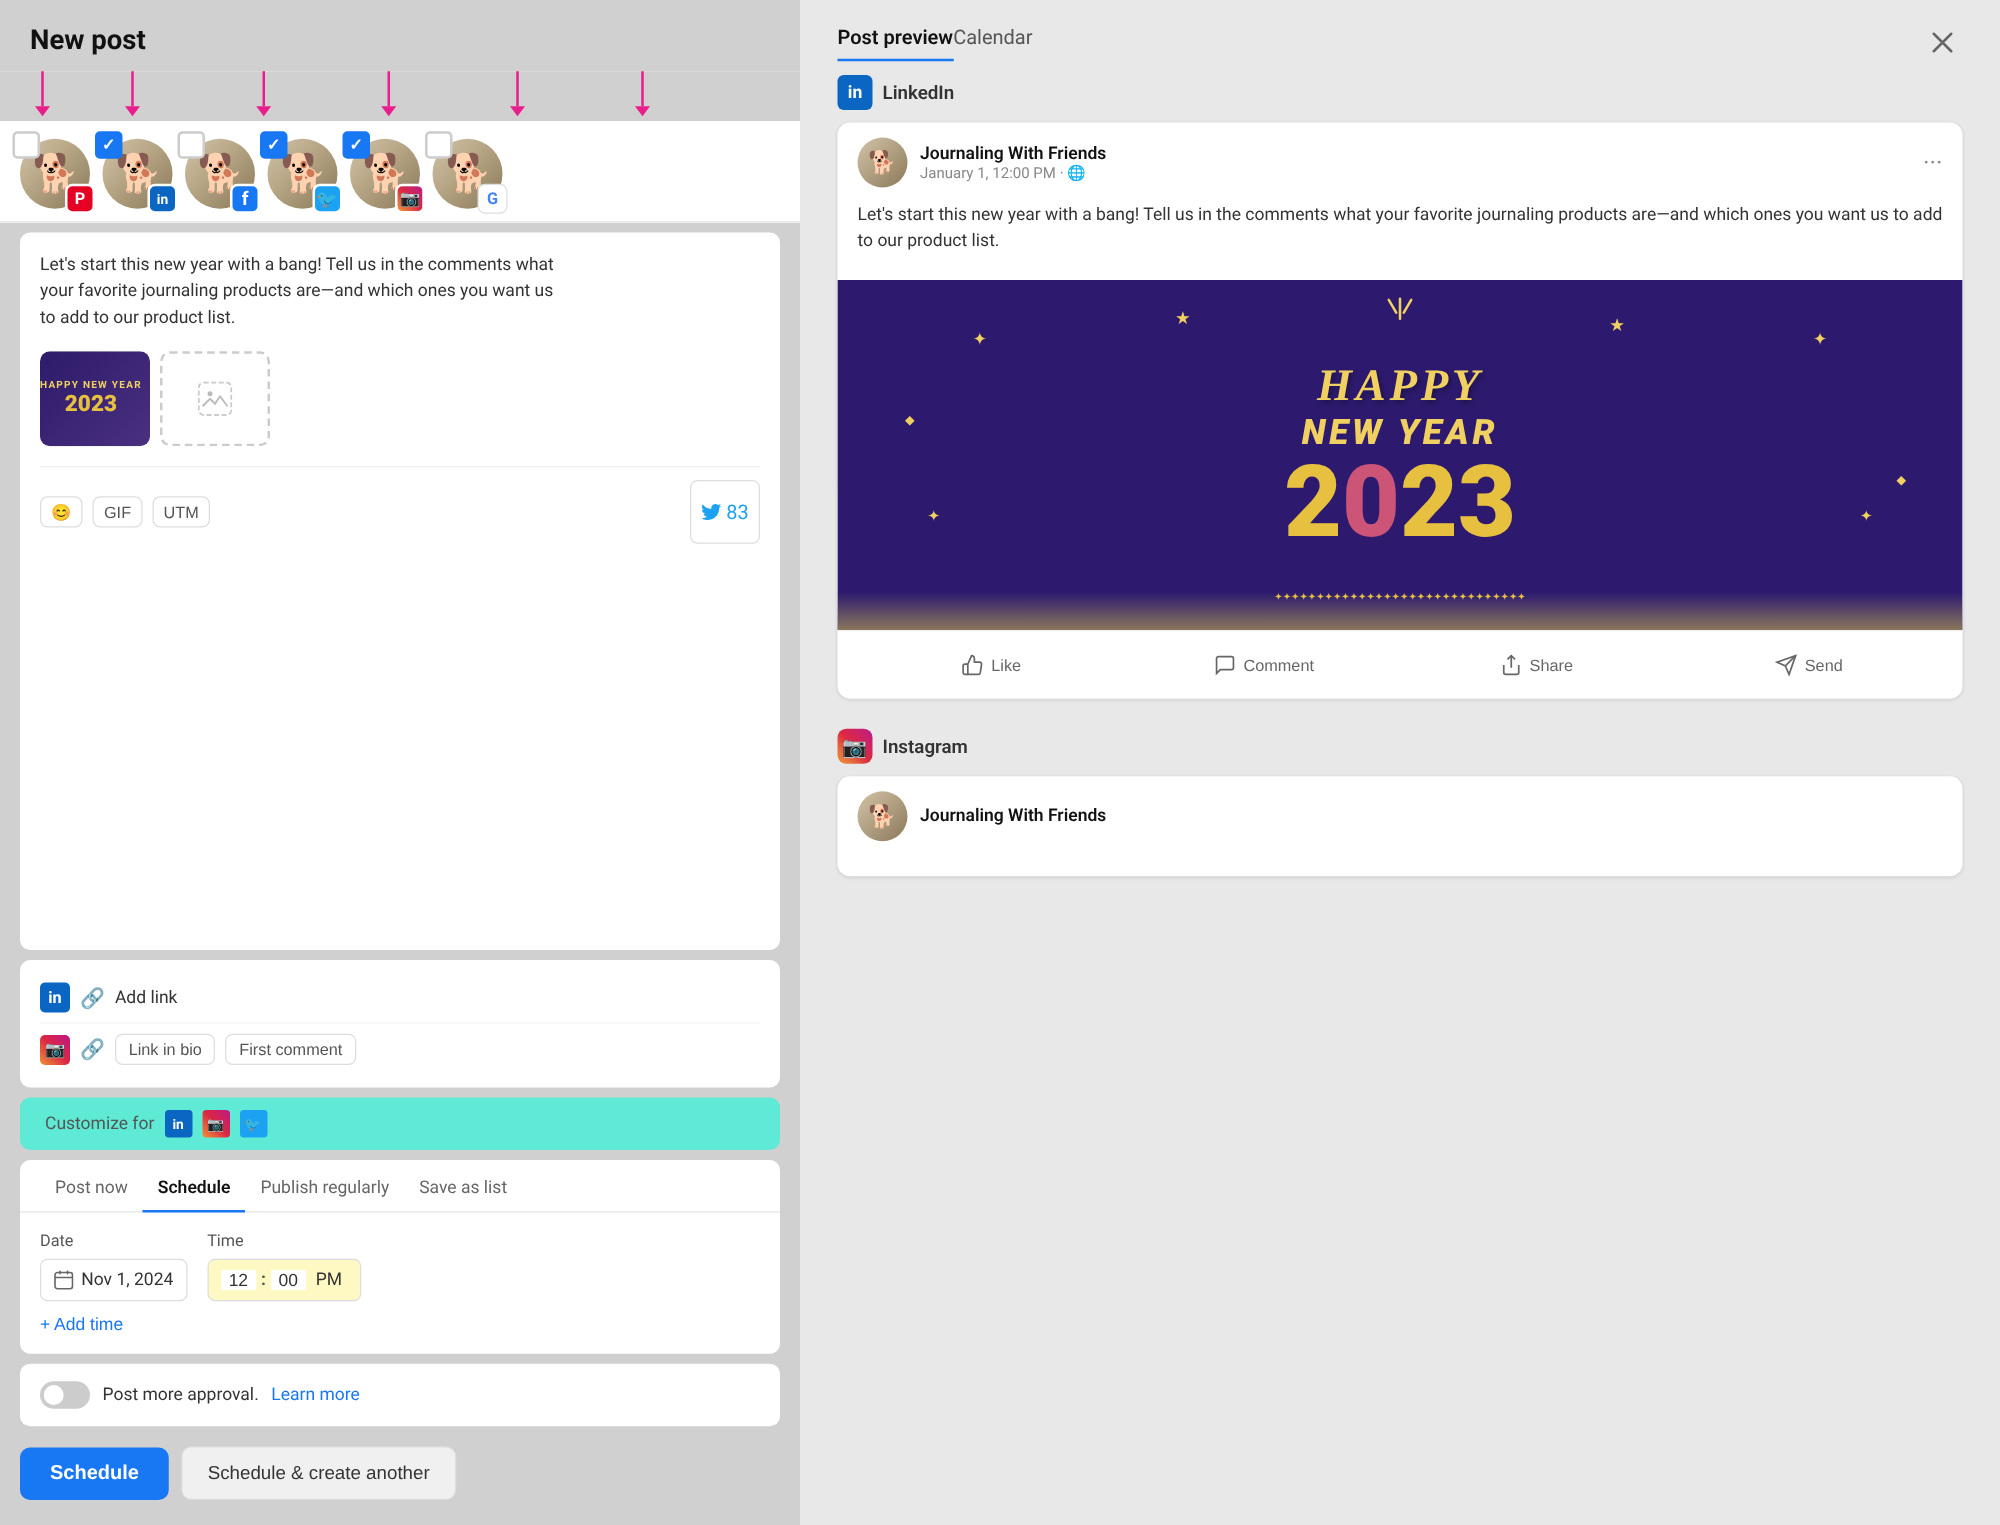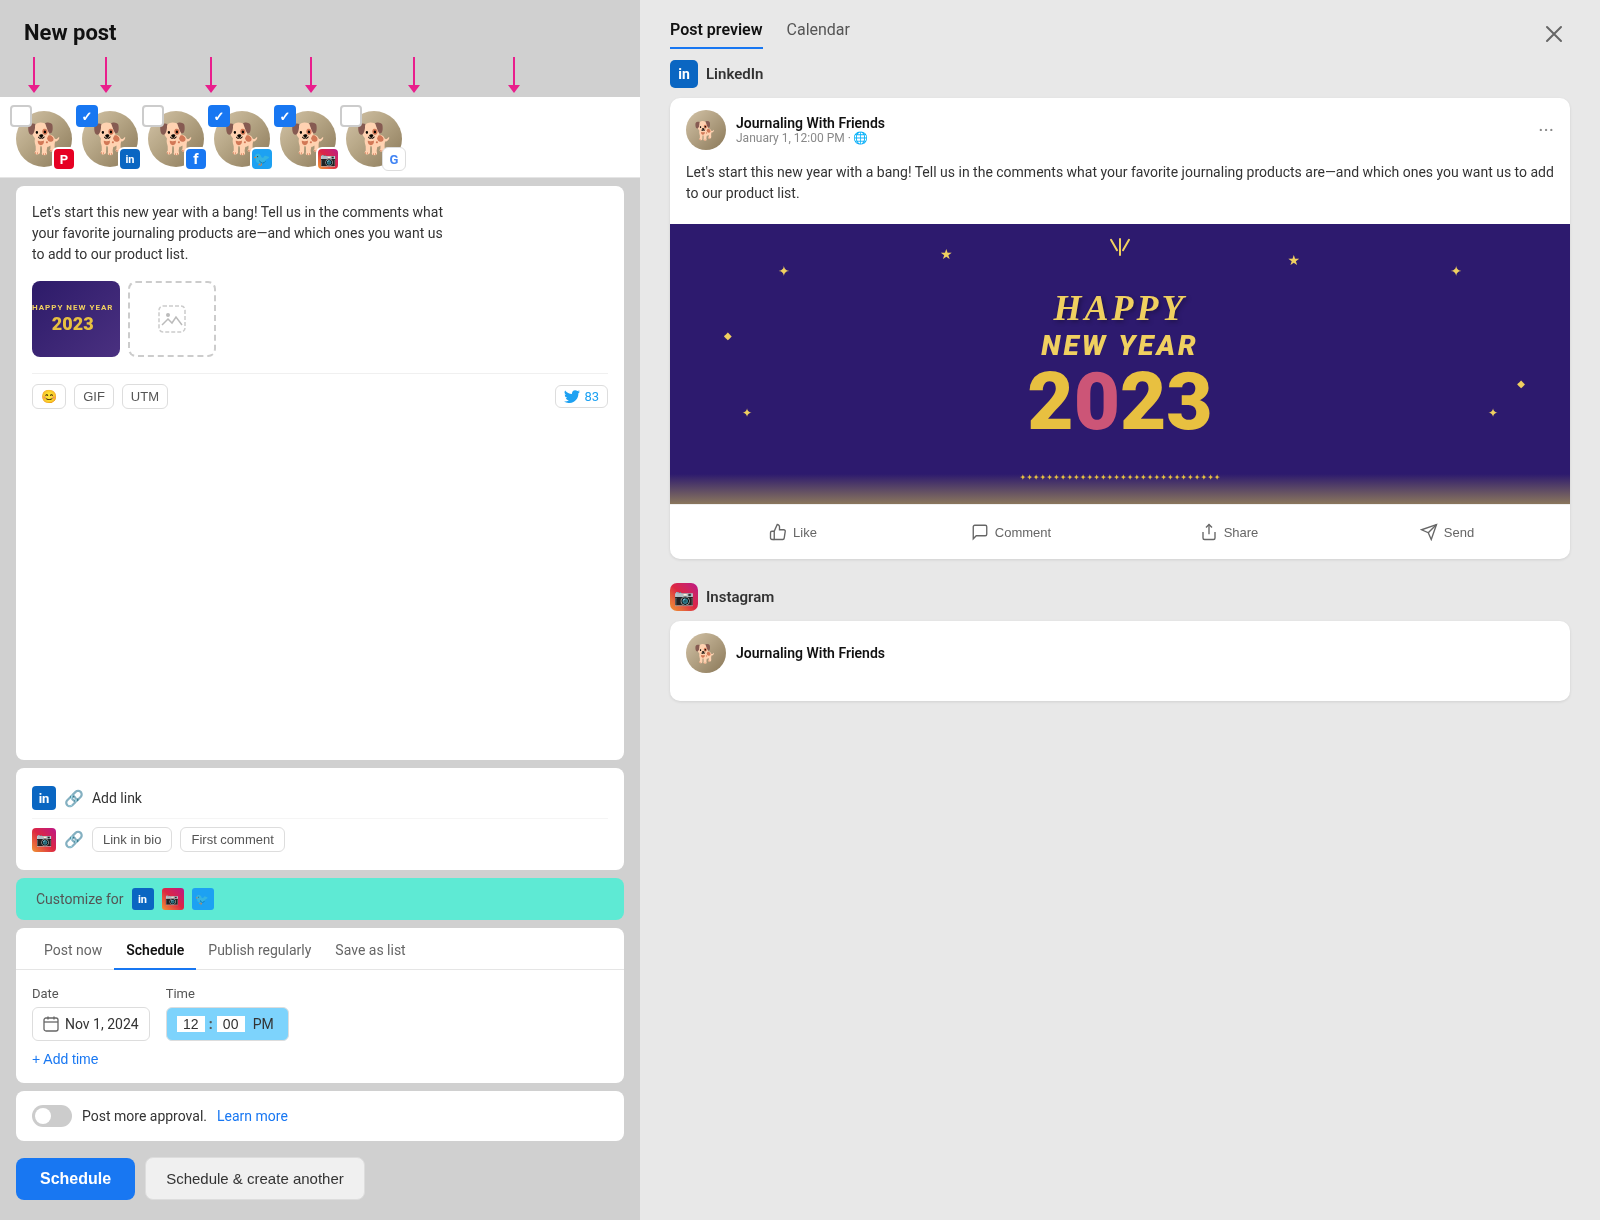--- a/index.html
+++ b/index.html
@@ -203,24 +203,24 @@
       color: #555;
       cursor: pointer;
     }
 
     .twitter-count {
       margin-left: auto;
       display: flex;
       align-items: center;
       gap: 4px;
       color: #1DA1F2;
-      font-size: 13px;
+      font-size: 16px;
       border: 1px solid #ddd;
       border-radius: 6px;
-      padding: 3px 8px;
+      padding: 15px 8px;
     }
 
     
     .options-section {
       background: white;
       margin: 8px 16px 0 16px;
       border-radius: 8px;
       padding: 10px 16px;
     }
 
@@ -357,21 +357,21 @@
 
     .time-input {
       display: flex;
       align-items: center;
       gap: 4px;
       border: 1px solid #ddd;
       border-radius: 6px;
       padding: 8px 10px;
       font-size: 14px;
       color: #333;
-      background: #7dd3fc;
+      background: #fef9c3;
     }
 
     .time-sep { color: #555; font-weight: bold; }
 
     .time-part {
       border: none;
       outline: none;
       font-size: 14px;
       width: 28px;
       text-align: center;
@@ -471,21 +471,20 @@
 
     .right-header {
       display: flex;
       align-items: center;
       justify-content: space-between;
       padding: 18px 0 10px 0;
     }
 
     .right-tabs {
       display: flex;
-      gap: 24px;
     }
 
     .right-tab {
       font-size: 16px;
       color: #555;
       cursor: pointer;
       padding-bottom: 8px;
       border-bottom: 2px solid transparent;
     }
 

